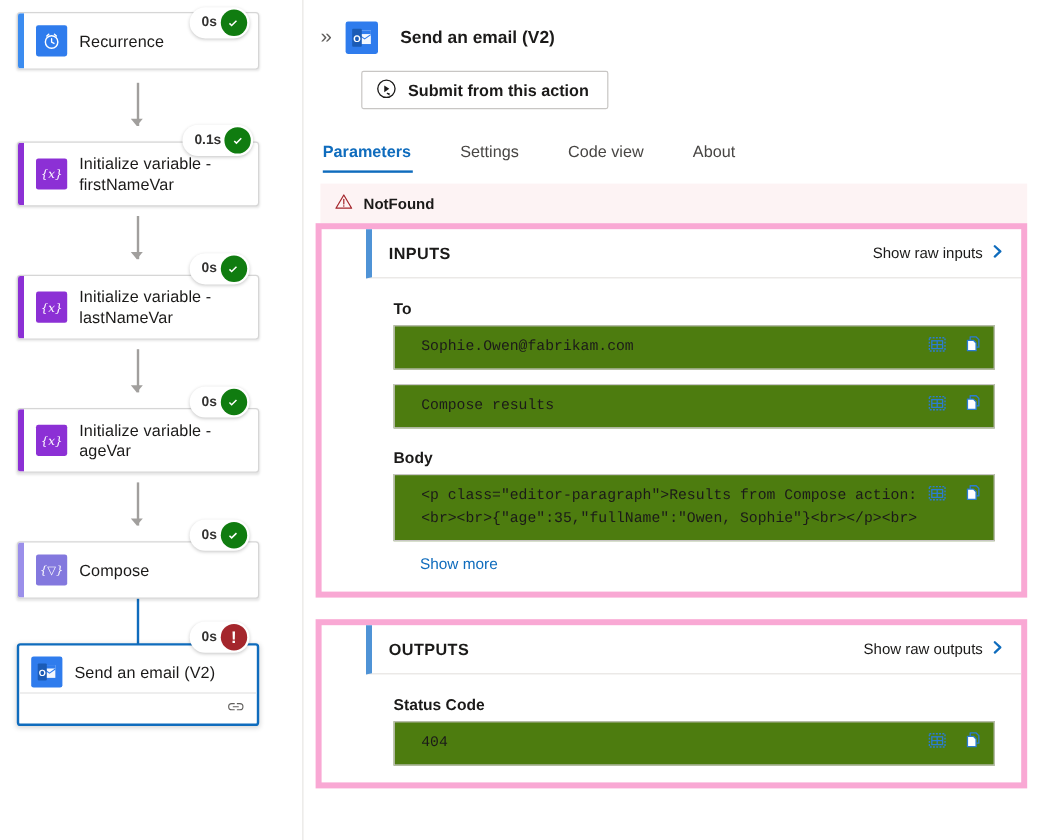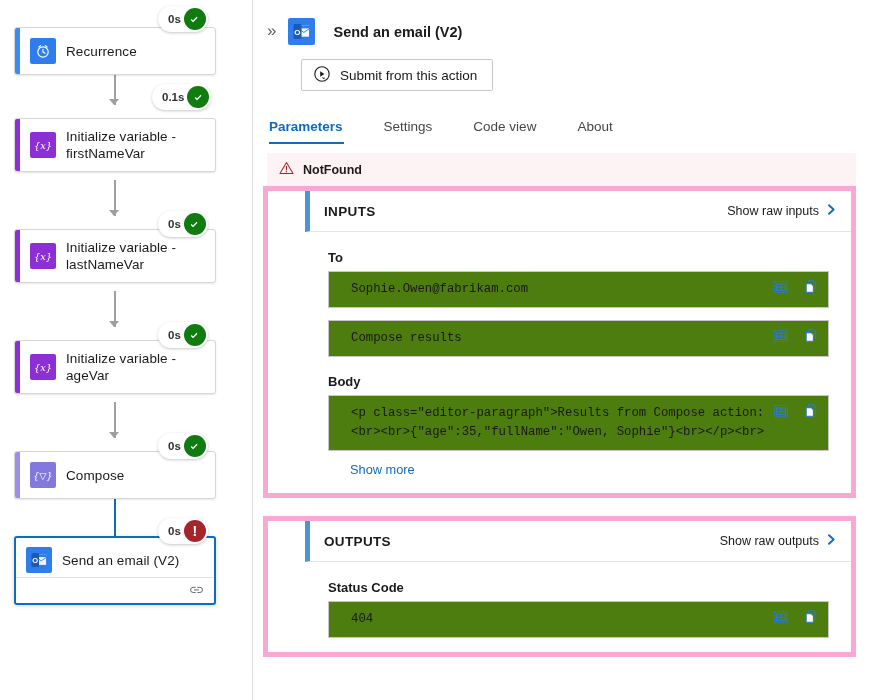--- a/index.html
+++ b/index.html
@@ -143,21 +143,21 @@
 
   .submit-btn {
     margin: 14px 0 0 48px;
     display: inline-flex; align-items: center; gap: 9px;
     height: 32px;
     padding: 0 15px 0 11px;
     background: #fff;
     border: 1px solid #c8c6c4;
     border-radius: 2px;
     font-size: 13.5px;
-    font-weight: 400;
+    font-weight: 700;
     color: #1b1a19;
     cursor: pointer;
     font-family: "Liberation Sans", sans-serif;
   }
 
   .tabs {
     display: flex; align-items: flex-end;
     gap: 15px;
     margin: 22px 0 0 14px;
     padding-right: 14px;
@@ -264,35 +264,35 @@
     <div class="edge active" style="top:494px; height:46px;"></div>
 
     <div class="pill" style="left:158px; top:6px;">
       <span>0s</span>
       <span class="badge ok">
         <svg width="13" height="13" viewBox="0 0 16 16" aria-hidden="true">
             <path d="M6.2 11.3 3.4 8.5l1.1-1.1 1.7 1.7 4.4-4.4 1.1 1.1z" fill="#fff"></path>
           </svg>
       </span>
     </div>
-    <div class="node" style="top:27px;">
+    <div class="node" style="top:10px;">
       <div class="accent" style="background:#3b8cf0"></div>
       <div class="body">
         <span class="nodeicon" style="background:#2f7ced">
           <svg width="16" height="16" viewBox="0 0 16 16">
               <circle cx="8" cy="9" r="5.2" fill="none" stroke="#fff" stroke-width="1.2"></circle>
               <path d="M8 6.2v2.9l2 1.1" fill="none" stroke="#fff" stroke-width="1.1" stroke-linecap="round"></path>
               <path d="M5.6 2.6 4 4M10.4 2.6 12 4" stroke="#fff" stroke-width="1.2" stroke-linecap="round"></path>
             </svg>
         </span>
         <span class="title">Recurrence</span>
       </div>
     </div>
 
-    <div class="pill" style="left:152px; top:84px;">
+    <div class="pill" style="left:152px; top:104px;">
       <span>0.1s</span>
       <span class="badge ok">
         <svg width="13" height="13" viewBox="0 0 16 16" aria-hidden="true">
             <path d="M6.2 11.3 3.4 8.5l1.1-1.1 1.7 1.7 4.4-4.4 1.1 1.1z" fill="#fff"></path>
           </svg>
       </span>
     </div>
     <div class="node" style="top:118px;">
       <div class="accent" style="background:#8c30d5"></div>
       <div class="body">

